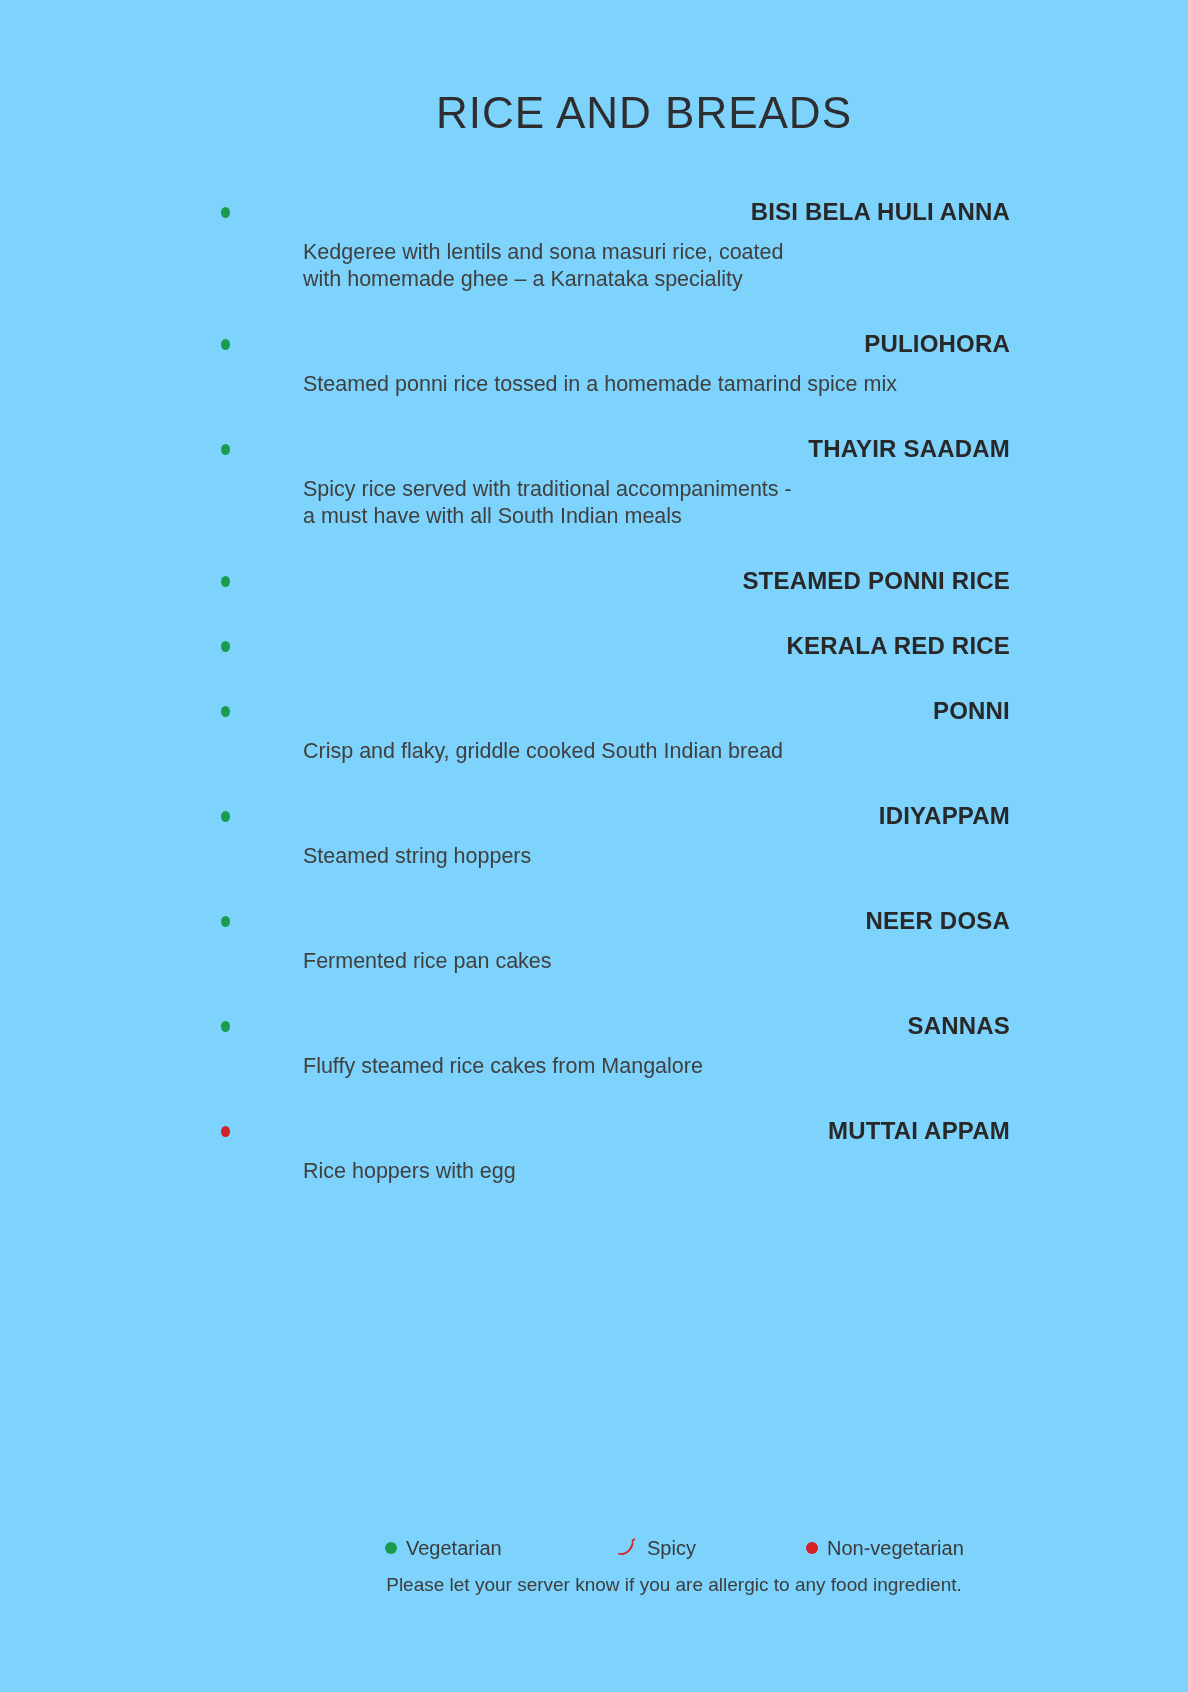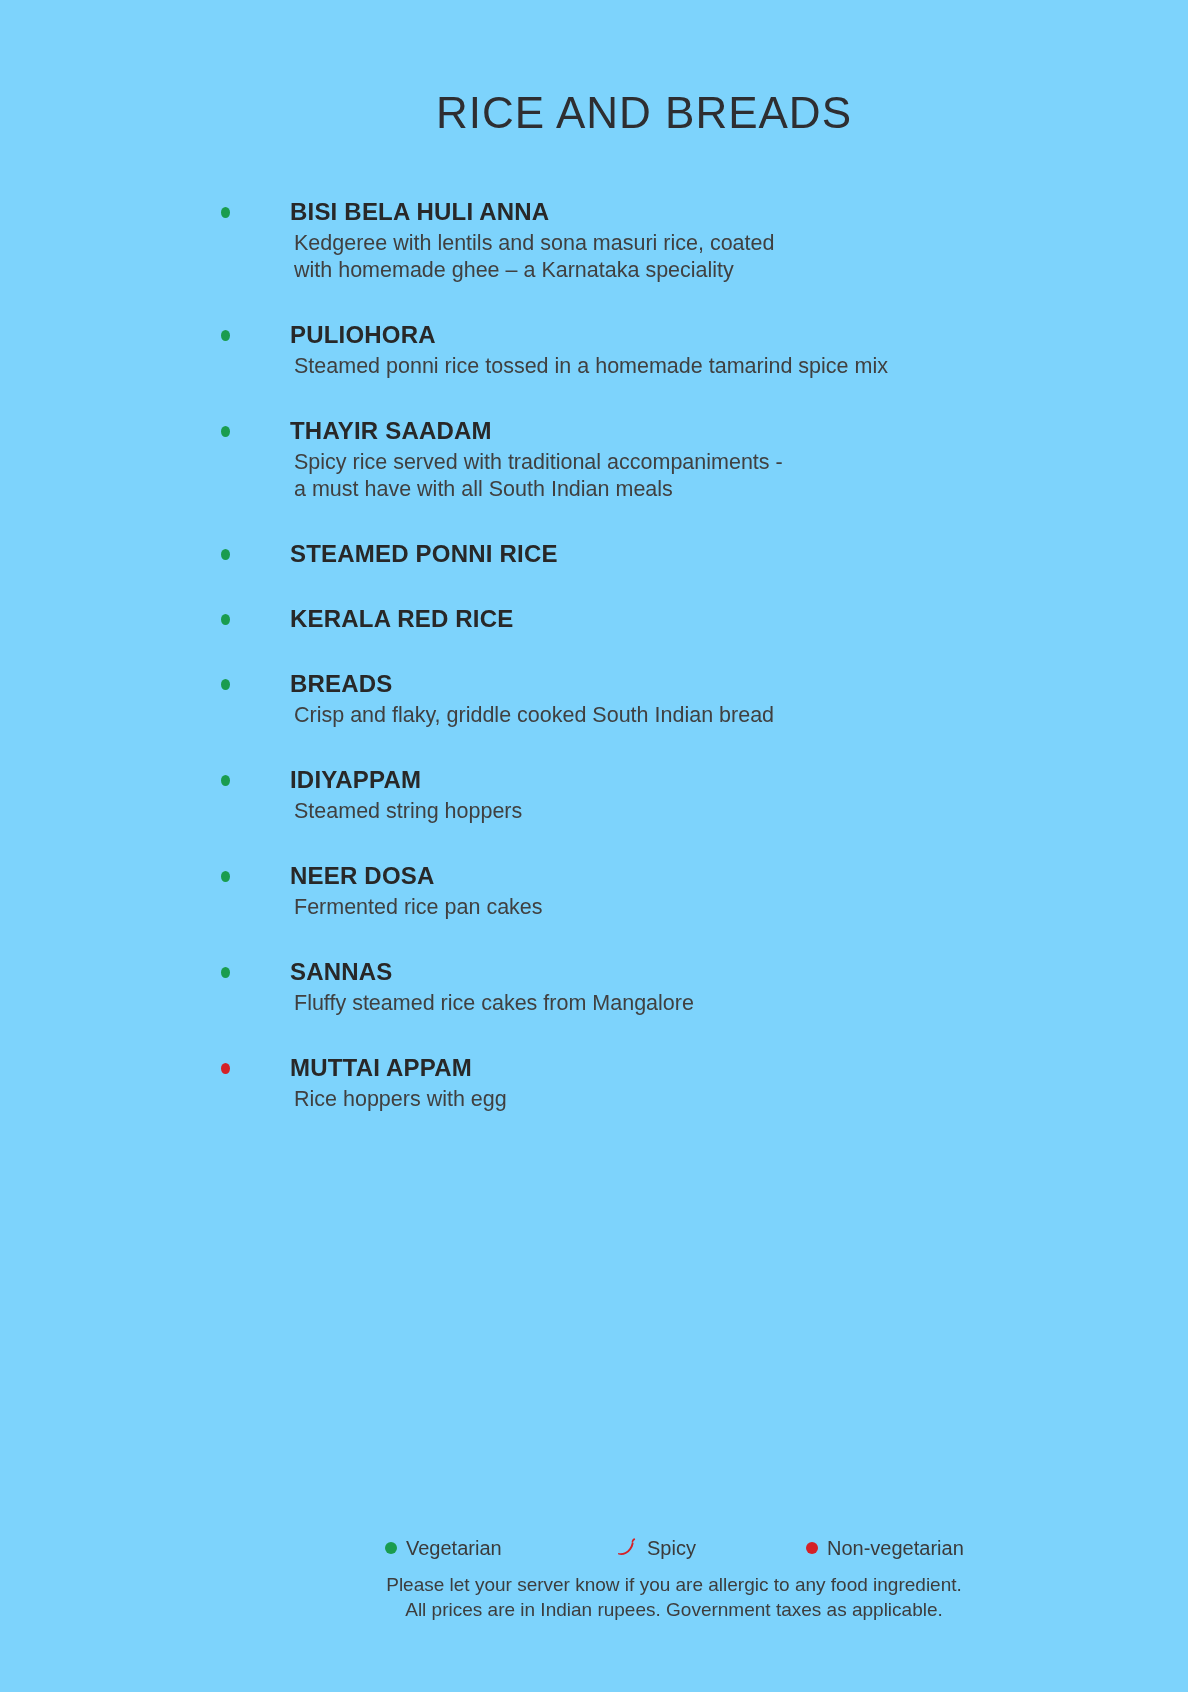--- a/index.html
+++ b/index.html
@@ -40,22 +40,23 @@
     height: 11px;
     border-radius: 50%;
   }
   .item-name {
     margin: 0;
     font-size: 24px;
     line-height: 29px;
     font-weight: bold;
     letter-spacing: 0.2px;
     color: #282828;
-  }
-  .item-desc { margin: 4px; }
+    text-align: right;
+  }
+  .item-desc { margin: 13px; }
   .desc-line {
     font-size: 21.5px;
     line-height: 27px;
     color: #404040;
   }
   .legend {
     position: absolute;
     top: 1536px;
     left: 0;
     width: 100%;
@@ -131,21 +132,21 @@
     </div>
 
     <div class="item">
       <span class="bullet" style="background: rgb(26, 156, 79);"></span>
       <h3 class="item-name">KERALA RED RICE</h3>
 
     </div>
 
     <div class="item">
       <span class="bullet" style="background: rgb(26, 156, 79);"></span>
-      <h3 class="item-name">BREADS</h3>
+      <h3 class="item-name">PONNI</h3>
       <div class="item-desc">
           <div class="desc-line">Crisp and flaky, griddle cooked South Indian bread</div>
         </div>
     </div>
 
     <div class="item">
       <span class="bullet" style="background: rgb(26, 156, 79);"></span>
       <h3 class="item-name">IDIYAPPAM</h3>
       <div class="item-desc">
           <div class="desc-line">Steamed string hoppers</div>
@@ -191,16 +192,15 @@
       <span>Spicy</span>
     </div>
     <div class="legend-group legend-nonveg">
       <span class="legend-dot nonveg-dot" style="background: rgb(212, 33, 39);"></span>
       <span>Non-vegetarian</span>
     </div>
   </div>
 
   <div class="footer">
     <div>Please let your server know if you are allergic to any food ingredient.</div>
-    <div>All prices are in Indian rupees. Government taxes as applicable.</div>
   </div>
 
 </div>
 
 </body></html>

